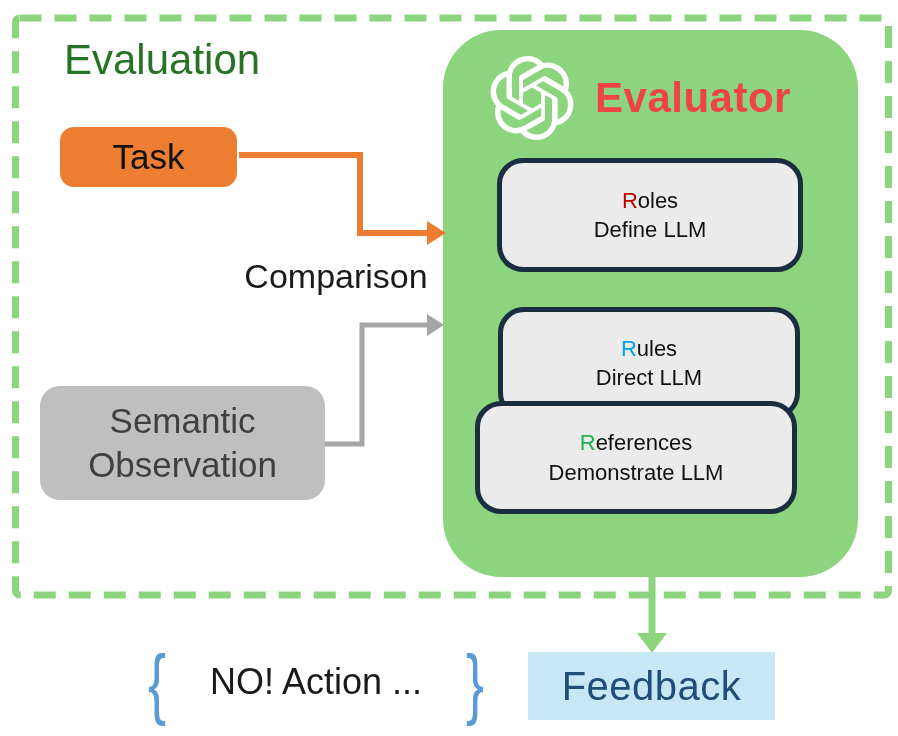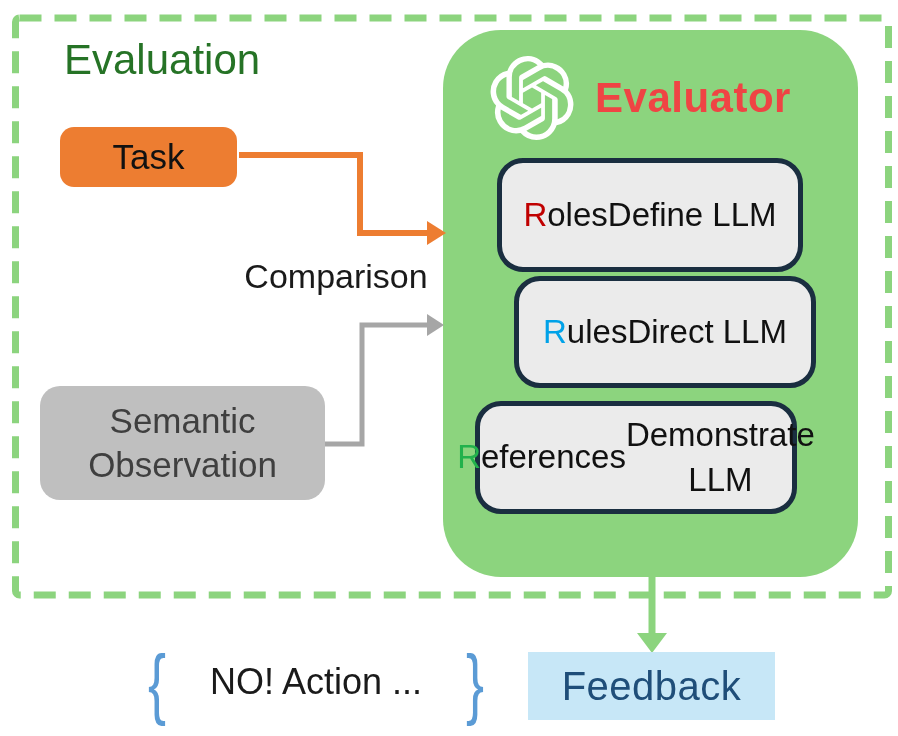--- a/index.html
+++ b/index.html
@@ -40,25 +40,25 @@
     font-size:35px;line-height:1.25;color:#3F3F3F;
   }
   .logo{left:490px;top:55px;width:84px;height:86px;}
   .evaluator-title{
     left:588px;top:74px;width:210px;text-align:center;
     font-size:42px;font-weight:700;color:#ef4444;letter-spacing:.5px;
   }
   .rbox{
     background:#EBEBEB;border:5px solid #1A2E40;border-radius:26px;
     box-sizing:border-box;
-    display:flex;flex-direction:row;align-items:center;justify-content:center;
-    font-size:33px;color:#111111;line-height:1.34;text-align:center;
+    display:flex;flex-direction:column;align-items:center;justify-content:center;
+    font-size:22px;color:#111111;line-height:1.34;text-align:center;
   }
   .rbox-roles{left:497px;top:158px;width:306px;height:114px;}
-  .rbox-rules{left:498px;top:276px;width:302px;height:112px;margin-left:16px;}
+  .rbox-rules{left:498px;top:307px;width:302px;height:112px;}
   .rbox-refs{left:475px;top:401px;width:322px;height:113px;}
   .rbox b{font-weight:400;}
   .feedback-box{
     left:528px;top:652px;width:247px;height:68px;
     background:#C7E7F7;
     display:flex;align-items:center;justify-content:center;
     font-size:40px;font-weight:400;color:#1F4E79;letter-spacing:.5px;
   }
   .no-action{
     left:148px;top:634px;width:336px;height:96px;

